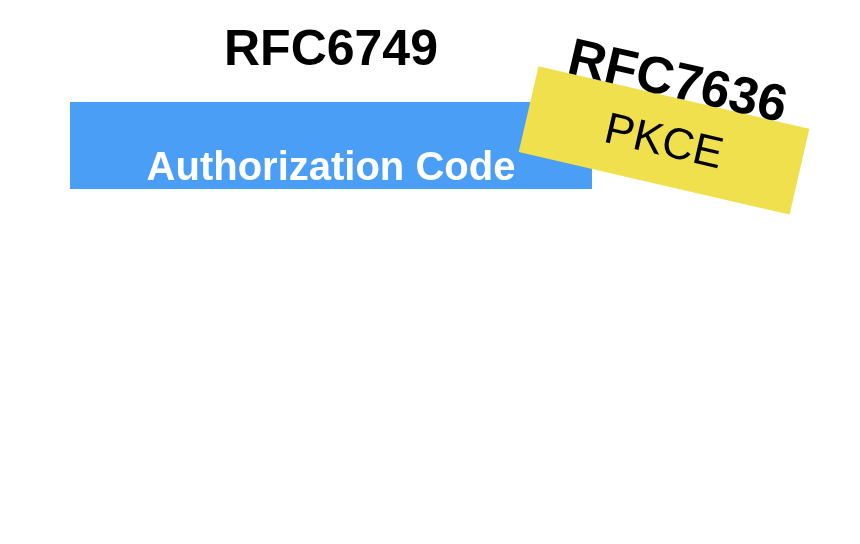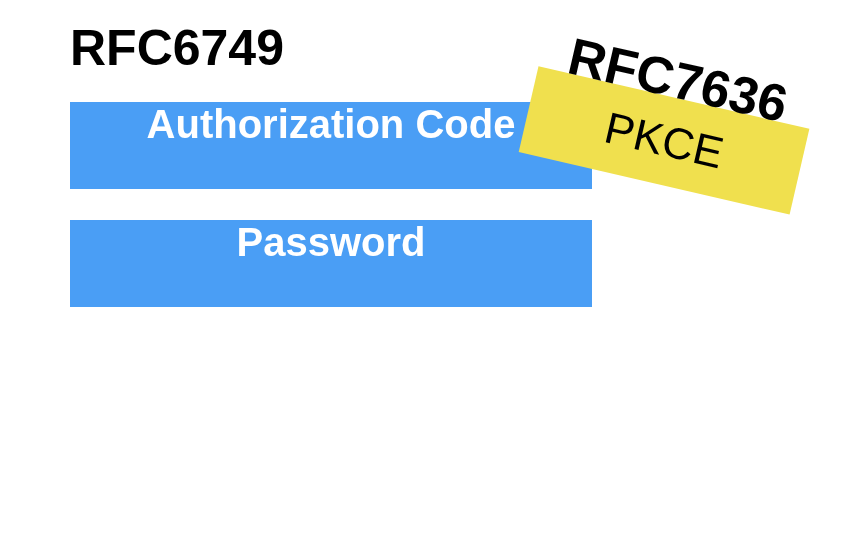--- a/index.html
+++ b/index.html
@@ -20,39 +20,39 @@
     background: #ffffff;
     overflow: hidden;
     font-family: "Liberation Sans", sans-serif;
   }
   .main-title {
     position: absolute;
     left: 70px;
     top: 23px;
     width: 522px;
     margin: 0;
-    text-align: left;
+    text-align: center;
     font-size: 50px;
     line-height: 50px;
     font-weight: bold;
     color: var(--title-text);
   }
   .bars {
     position: absolute;
     left: 70px;
     top: 102px;
     width: 522px;
   }
   .bar {
     width: 522px;
     height: 87px;
-    margin-bottom: 31px;
+    margin-bottom: 19px;
     background: var(--bar-blue);
     display: flex;
-    align-items: flex-start;
+    align-items: flex-end;
     justify-content: center;
   }
   .bar-label {
     color: var(--bar-text);
     font-size: 40px;
     font-weight: bold;
     white-space: nowrap;
   }
   .sticker {
     position: absolute;
@@ -90,23 +90,20 @@
 <body>
 
 <div class="slide">
 
   <h1 class="main-title">RFC6749</h1>
 
   <div class="bars">
     <div class="bar">
       <span class="bar-label">Authorization Code</span>
     </div>
-    <div class="bar">
-      <span class="bar-label">Password</span>
-    </div>
   </div>
 
   <div class="sticker">
     <div class="sticker-title">RFC7636</div>
     <div class="sticker-box">
       <span class="sticker-label">PKCE</span>
     </div>
   </div>
 
 </div>

